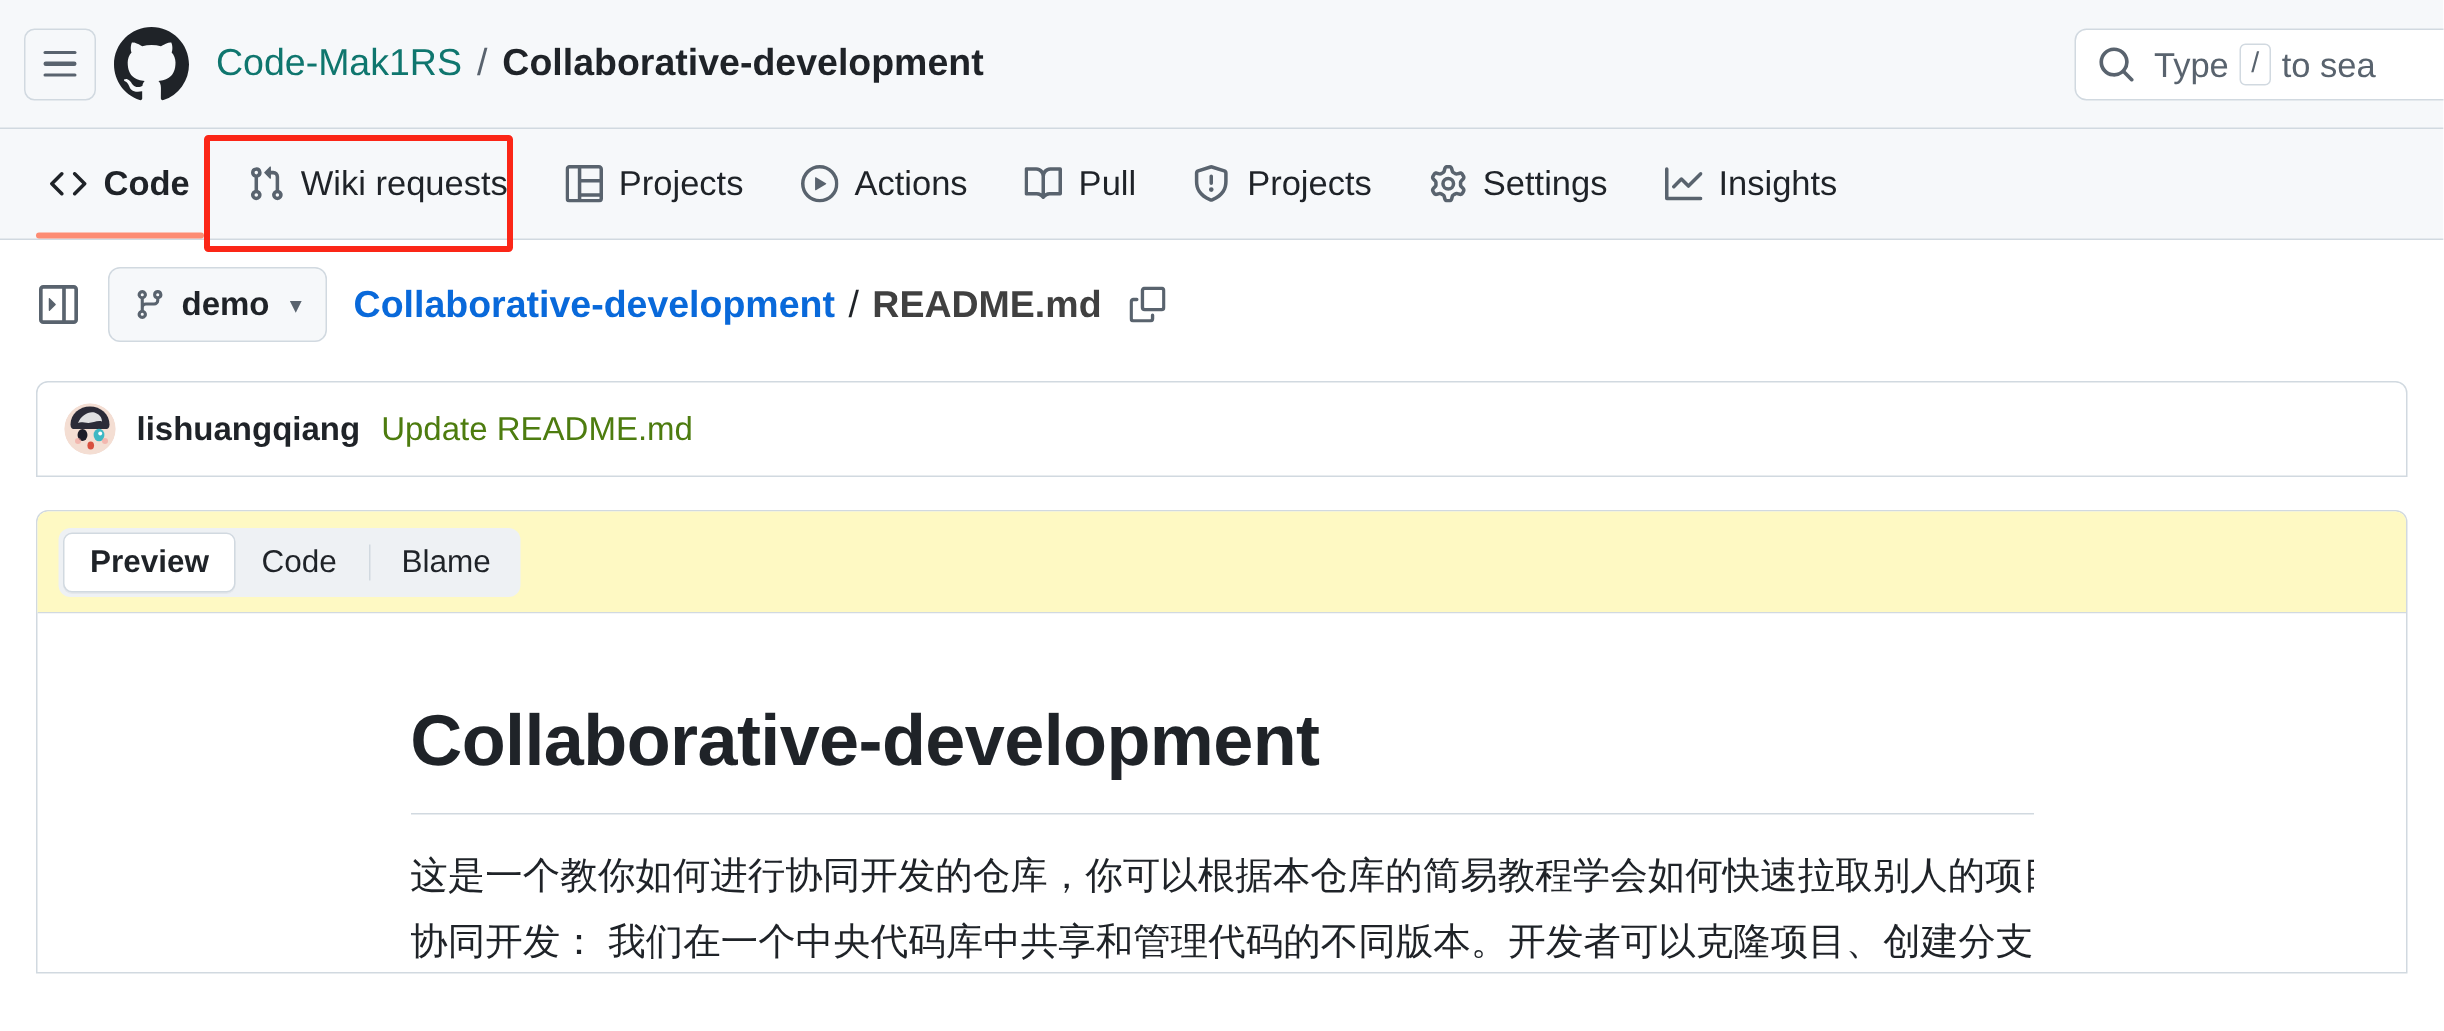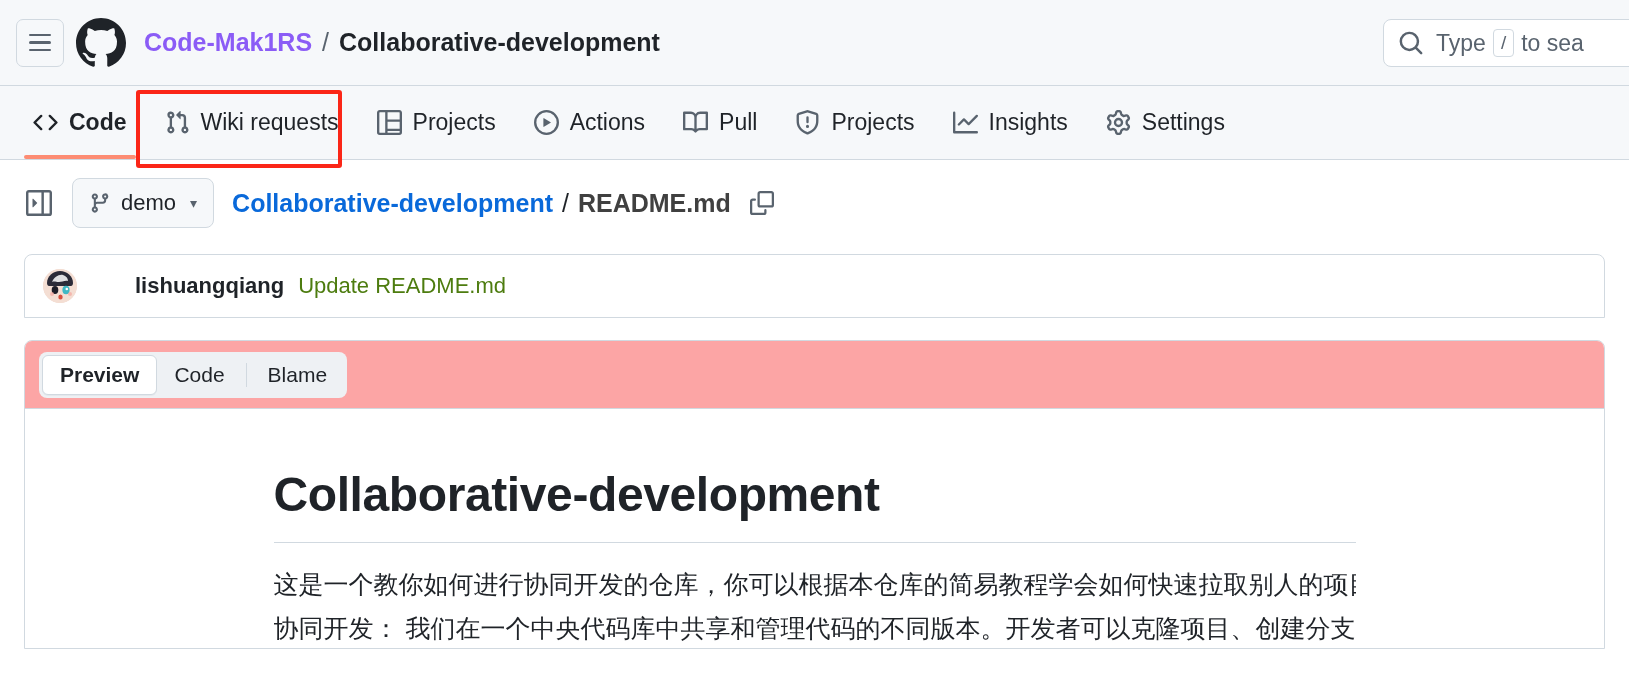--- a/index.html
+++ b/index.html
@@ -35,21 +35,21 @@
   .hamburger-btn span {
     display: block; width: 22px; height: 2.5px;
     background: #59636e; border-radius: 2px;
   }
   .gh-logo { margin-right: 18px; display: flex; align-items: center; }
   .breadcrumb {
     font-size: 25px;
     display: flex; align-items: baseline; gap: 10px;
     white-space: nowrap;
   }
-  .breadcrumb .owner { color: #8b5cf6; font-weight: 700; cursor: pointer; }
+  .breadcrumb .owner { color: #0f766e; font-weight: 400; cursor: pointer; }
   .breadcrumb .sep { color: #59636e; font-weight: 400; }
   .breadcrumb .repo { color: #1f2328; font-weight: 700; cursor: pointer; }
 
   .search-wrap {
     position: absolute;
     left: 1383px; top: 19px;
     width: 330px; height: 48px;
     border: 1px solid #d1d9e0;
     border-radius: 8px;
     background: #ffffff;
@@ -124,21 +124,21 @@
     display: flex; align-items: center; justify-content: center;
     cursor: pointer;
   }
   .branch-btn {
     display: flex; align-items: center; gap: 10px;
     height: 50px;
     padding: 0 16px;
     border: 1px solid #d1d9e0;
     border-radius: 8px;
     background: #f6f8fa;
-    font-size: 22px; font-weight: 400;
+    font-size: 22px; font-weight: 700;
     color: #1f2328;
     cursor: pointer;
   }
   .chev { color: #59636e; font-size: 14px; margin-left: 4px; }
   .file-path {
     display: flex; align-items: center; gap: 9px;
     font-size: 25px;
     white-space: nowrap;
   }
   .file-path .link { color: #0969da; font-weight: 600; cursor: pointer; }
@@ -159,34 +159,34 @@
     padding: 0 18px;
     gap: 14px;
   }
   .avatar {
     width: 34px; height: 34px;
     border-radius: 50%;
     overflow: hidden;
     flex: none;
     background: #f0d9cf;
   }
-  .commit-author { font-size: 22px; font-weight: 700; color: #1f2328; cursor: pointer; margin-left: 44px; }
+  .commit-author { font-size: 22px; font-weight: 700; color: #1f2328; cursor: pointer; }
   .commit-msg { font-size: 22px; color: #4d7c0f; cursor: pointer; }
 
   
   .file-box {
     margin: 22px 24px 0 24px;
     border: 1px solid #d1d9e0;
     border-top-left-radius: 8px;
     border-top-right-radius: 8px;
     background: #ffffff;
   }
   .file-toolbar {
     height: 68px;
-    background: #fca5a5;
+    background: #fef9c3;
     border-bottom: 1px solid #d1d9e0;
     border-top-left-radius: 7px;
     border-top-right-radius: 7px;
     display: flex; align-items: center;
     padding: 0 14px;
     gap: 18px;
   }
   .segmented {
     display: flex; align-items: center;
     height: 46px;
@@ -335,30 +335,20 @@
     <svg width="25" height="25" viewBox="0 0 16 16" fill="#59636e" aria-hidden="true">
       <path d="M7.467.133a1.748 1.748 0 0 1 1.066 0l5.25 1.68A1.75 1.75 0 0 1 15 3.48V7c0 1.566-.32
       3.182-1.303 4.682-.983 1.498-2.585 2.813-5.032 3.855a1.697 1.697 0 0 1-1.33 0c-2.447-1.042-4.049-2.357-5.032-3.855C1.32
       10.182 1 8.566 1 7V3.48a1.75 1.75 0 0 1 1.217-1.667Zm.61 1.429a.25.25 0 0 0-.153 0l-5.25
       1.68a.25.25 0 0 0-.174.238V7c0 1.358.275 2.666 1.057 3.86.784 1.194 2.121 2.34 4.366
       3.297a.196.196 0 0 0 .154 0c2.245-.956 3.582-2.104 4.366-3.298C13.225 9.666 13.5 8.36 13.5
       7V3.48a.251.251 0 0 0-.174-.237l-5.25-1.68ZM8.75 4.75v3a.75.75 0 0 1-1.5 0v-3a.75.75 0 0 1
       1.5 0ZM9 10.5a1 1 0 1 1-2 0 1 1 0 0 1 2 0Z"></path>
     </svg>
     <span>Projects</span>
-  </div>
-
-  <div class="nav-tab">
-    <svg width="25" height="25" viewBox="0 0 16 16" fill="#59636e" aria-hidden="true">
-      <path d="M1.5 1.75V13.5h13.75a.75.75 0 0 1 0 1.5H.75a.75.75 0 0 1-.75-.75V1.75a.75.75 0 0 1
-      1.5 0Zm14.28 2.53-5.25 5.25a.75.75 0 0 1-1.06 0L7 7.06 4.28 9.78a.751.751 0 0
-      1-1.042-.018.751.751 0 0 1-.018-1.042l3.25-3.25a.75.75 0 0 1 1.06 0L10 7.94l4.72-4.72a.751.751
-      0 0 1 1.042.018.751.751 0 0 1 .018 1.042Z"></path>
-    </svg>
-    <span>Insights</span>
   </div>
 
   <div class="nav-tab">
     <svg width="25" height="25" viewBox="0 0 16 16" fill="#59636e" aria-hidden="true">
       <path d="M8 0a8.2 8.2 0 0 1 .701.031C9.444.095 9.99.645 10.16 1.29l.288 1.107c.018.066.079.158.212.224.231.114.454.243.668.386.123.082.233.09.299.071l1.103-.303c.644-.176
       1.392.021 1.82.63.27.385.506.792.704 1.218.315.675.111 1.422-.364 1.891l-.814.806c-.049.048-.098.147-.088.294.016.257.016.515
       0 .772-.01.147.038.246.088.294l.814.806c.475.469.679 1.216.364 1.891a7.977 7.977 0 0 1-.704
       1.217c-.428.61-1.176.807-1.82.63l-1.103-.302c-.066-.019-.176-.011-.299.07a5.909 5.909 0 0
       1-.668.386c-.133.066-.194.158-.212.224l-.288 1.106c-.17.646-.716 1.196-1.459
       1.26a8.006 8.006 0 0 1-1.402 0c-.743-.064-1.289-.614-1.459-1.26l-.288-1.106c-.018-.066-.079-.158-.212-.224a5.738
@@ -373,20 +363,30 @@
       6.6 0 0 0 1.142 0c.036-.003.108-.036.137-.146l.289-1.105c.147-.561.549-.967.998-1.189.173-.086.34-.183.5-.29.417-.278.97-.423
       1.529-.27l1.103.303c.109.029.175-.016.195-.045.22-.313.411-.644.573-.99.014-.031.021-.11-.059-.19l-.815-.806c-.411-.406-.562-.957-.53-1.456a4.709
       4.709 0 0 0 0-.582c-.032-.499.119-1.05.53-1.456l.815-.806c.08-.08.073-.159.059-.19a6.464 6.464
       0 0 0-.573-.989c-.02-.03-.085-.076-.195-.046l-1.102.303c-.56.153-1.113.008-1.53-.27a4.44 4.44
       0 0 0-.501-.29c-.447-.222-.85-.629-.997-1.189l-.289-1.105c-.029-.11-.101-.143-.137-.146a6.6 6.6
       0 0 0-1.142 0ZM11 8a3 3 0 1 1-6 0 3 3 0 0 1 6 0ZM9.5 8a1.5 1.5 0 1 0-3.001.001A1.5 1.5 0 0 0 9.5 8Z"></path>
     </svg>
     <span>Settings</span>
   </div>
 
+  <div class="nav-tab">
+    <svg width="25" height="25" viewBox="0 0 16 16" fill="#59636e" aria-hidden="true">
+      <path d="M1.5 1.75V13.5h13.75a.75.75 0 0 1 0 1.5H.75a.75.75 0 0 1-.75-.75V1.75a.75.75 0 0 1
+      1.5 0Zm14.28 2.53-5.25 5.25a.75.75 0 0 1-1.06 0L7 7.06 4.28 9.78a.751.751 0 0
+      1-1.042-.018.751.751 0 0 1-.018-1.042l3.25-3.25a.75.75 0 0 1 1.06 0L10 7.94l4.72-4.72a.751.751
+      0 0 1 1.042.018.751.751 0 0 1 .018 1.042Z"></path>
+    </svg>
+    <span>Insights</span>
+  </div>
+
   <div class="highlight-box"></div>
 </div>
 
 <div class="path-row">
   <div class="sidebar-toggle">
     <svg width="26" height="26" viewBox="0 0 16 16" fill="#59636e" aria-hidden="true">
       <path d="M6.823 7.823a.25.25 0 0 1 0 .354l-2.396 2.396A.25.25 0 0 1 4
       10.396V5.604a.25.25 0 0 1 .427-.177Z"></path>
       <path d="M1.75 0h12.5C15.216 0 16 .784 16 1.75v12.5A1.75 1.75 0 0 1 14.25 16H1.75A1.75
       1.75 0 0 1 0 14.25V1.75C0 .784.784 0 1.75 0ZM1.5 1.75v12.5c0

